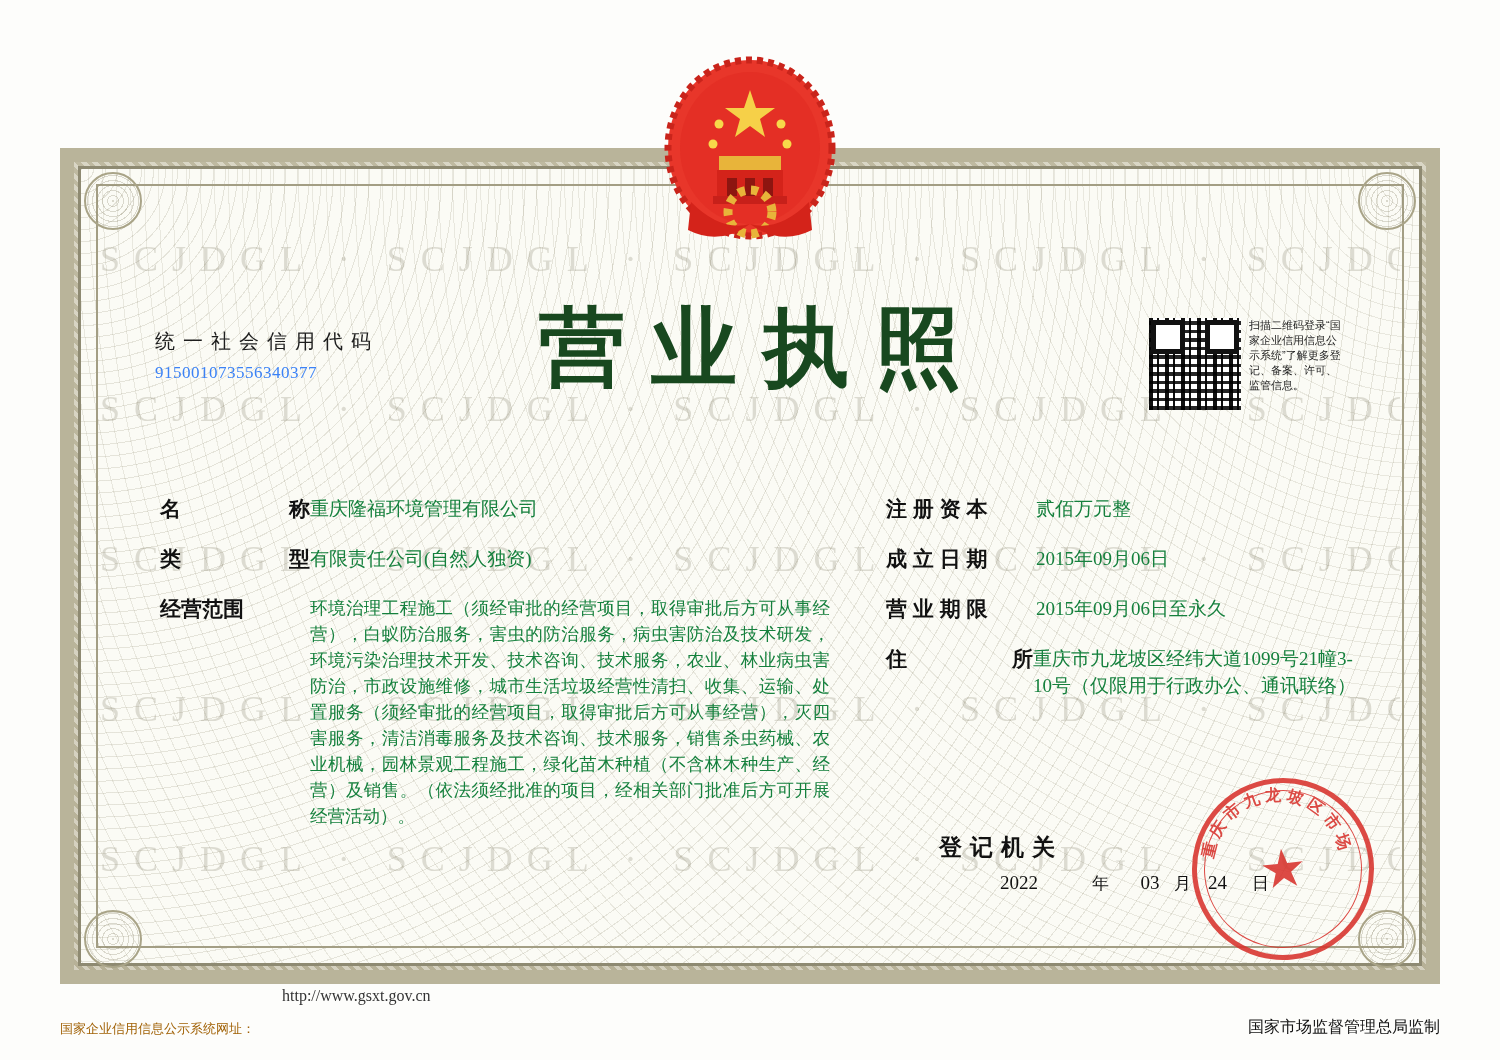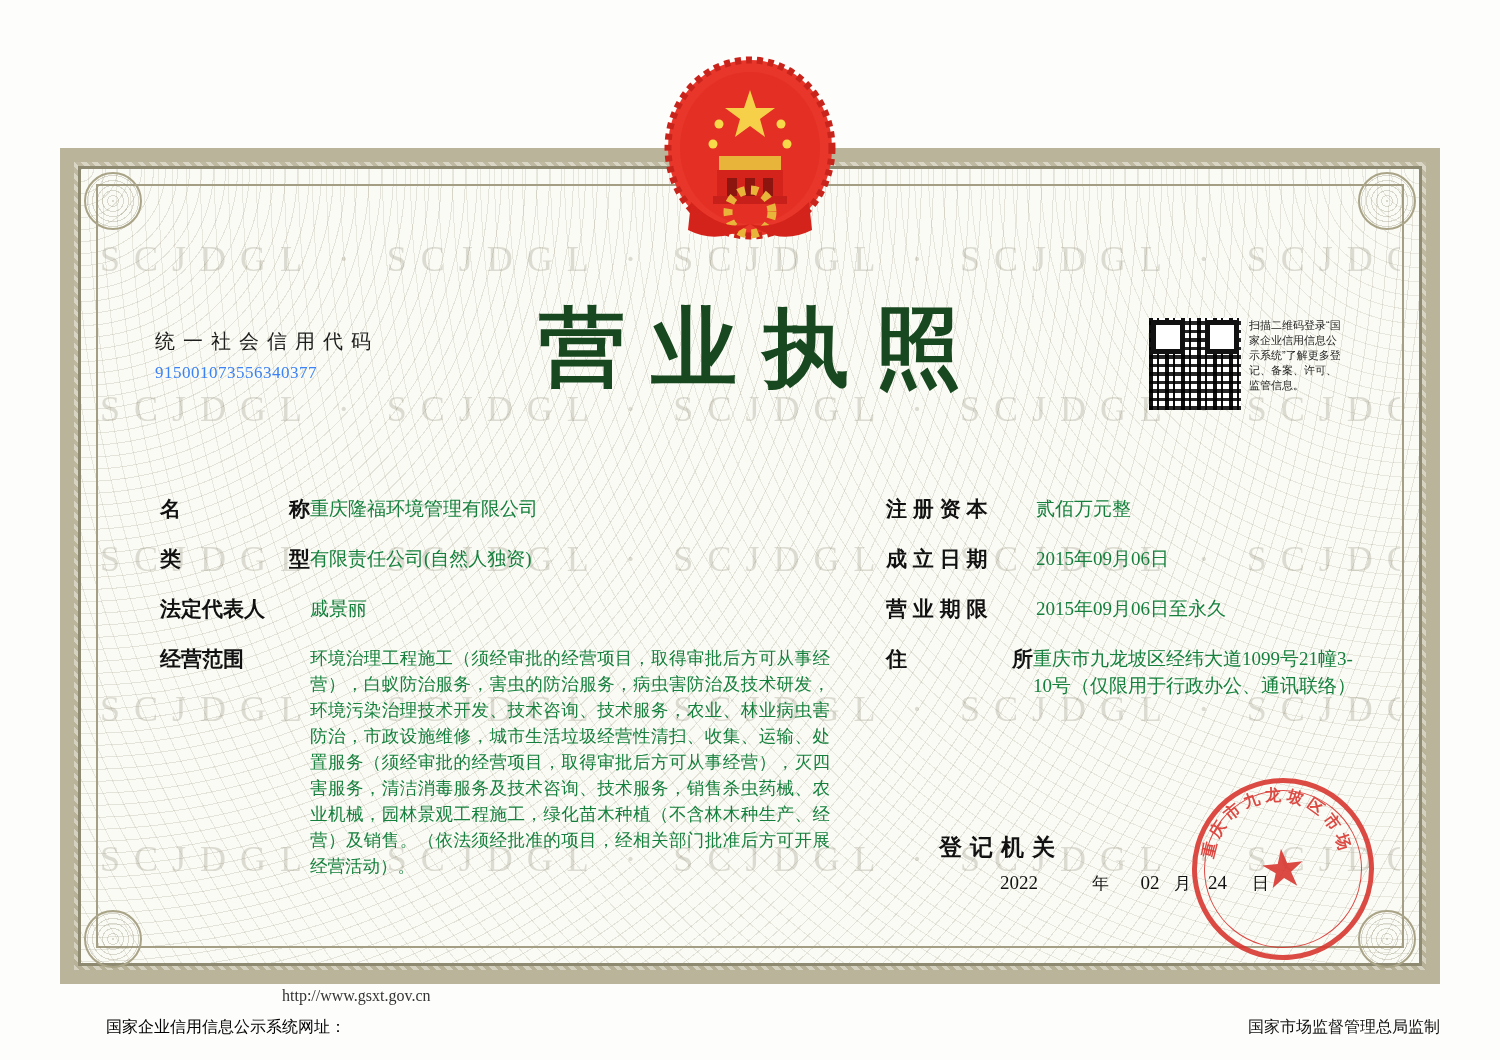--- a/index.html
+++ b/index.html
@@ -292,24 +292,23 @@
     font-size: 15px;
     font-weight: bold;
     font-family: "Liberation Sans", sans-serif;
   }
 
   
   .footer-left {
     position: absolute;
     left: 60px;
     bottom: 22px;
-    font-size: 16px;
-    color: #000000;
-    font-family: "Liberation Sans", sans-serif;
-    margin-left: 46px;
+    font-size: 13px;
+    color: #a16207;
+    font-family: "Liberation Sans", sans-serif;
   }
   .footer-url {
     position: absolute;
     left: 282px;
     bottom: 55px;
     font-size: 16px;
     color: #333;
     font-family: "Liberation Serif", serif;
   }
   .footer-right {
@@ -394,26 +393,20 @@
     </div>
 
     <div class="frow">
       <div class="flabel w5">
         <span>类</span>
         <span>型</span>
       </div>
       <div class="fvalue">有限责任公司(自然人独资)</div>
     </div>
 
-    <div class="frow">
-      <div class="flabel w5">
-        <span>法定代表人</span>
-      </div>
-      <div class="fvalue">戚景丽</div>
-    </div>
 
     <div class="frow scope-row">
       <div class="flabel w5">
         <span>经营范围</span>
       </div>
       <div class="fvalue small scope-value">环境治理工程施工（须经审批的经营项目，取得审批后方可从事经营），白蚁防治服务，害虫的防治服务，病虫害防治及技术研发，环境污染治理技术开发、技术咨询、技术服务，农业、林业病虫害防治，市政设施维修，城市生活垃圾经营性清扫、收集、运输、处置服务（须经审批的经营项目，取得审批后方可从事经营），灭四害服务，清洁消毒服务及技术咨询、技术服务，销售杀虫药械、农业机械，园林景观工程施工，绿化苗木种植（不含林木种生产、经营）及销售。（依法须经批准的项目，经相关部门批准后方可开展经营活动）。</div>
     </div>
   </div>
 
   <div class="fields-right">
@@ -446,21 +439,21 @@
       </div>
       <div class="fvalue addr-value">重庆市九龙坡区经纬大道1099号21幢3-10号（仅限用于行政办公、通讯联络）</div>
     </div>
   </div>
 
   <div class="reg-auth">登记机关</div>
 
   <div class="reg-date">
     <span class="y">2022</span>
     <span class="cy">年</span>
-    <span class="m">02</span>
+    <span class="m">03</span>
     <span class="cm">月</span>
     <span class="d">24</span>
     <span class="cd">日</span>
   </div>
 
   <div class="seal">
     <div class="seal-inner"></div>
     <div class="seal-star">★</div>
     <svg class="seal-text" viewBox="0 0 172 172" width="162" height="162">
       <defs>

